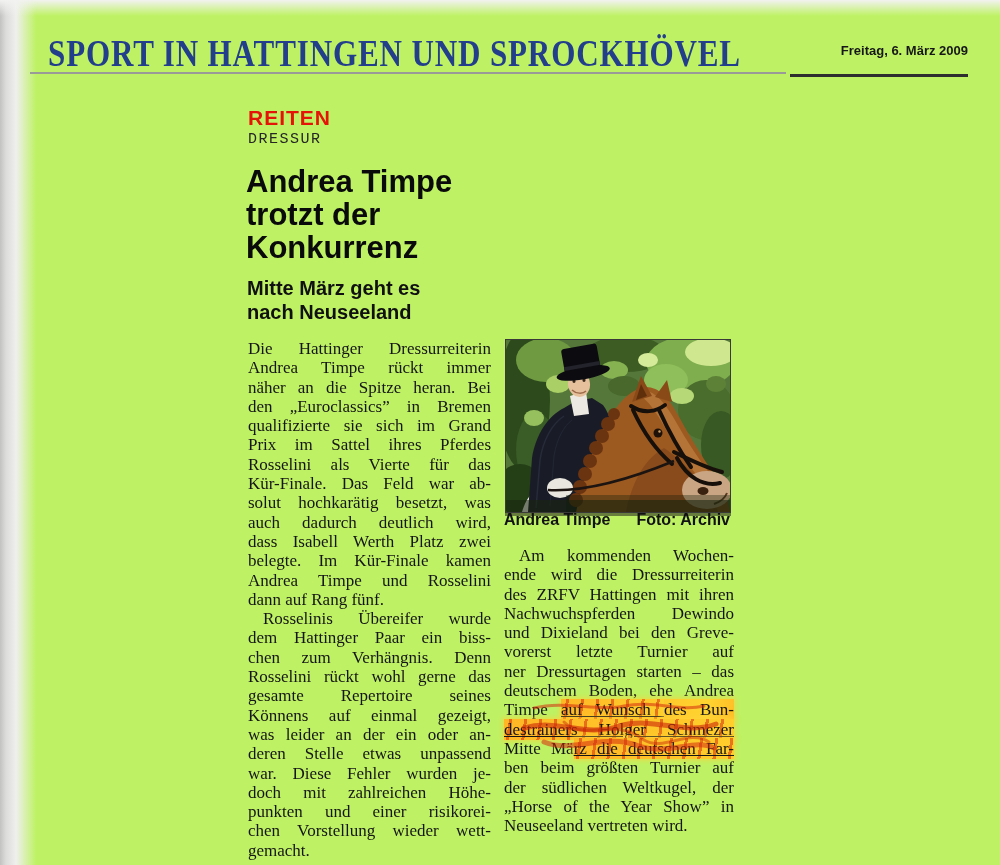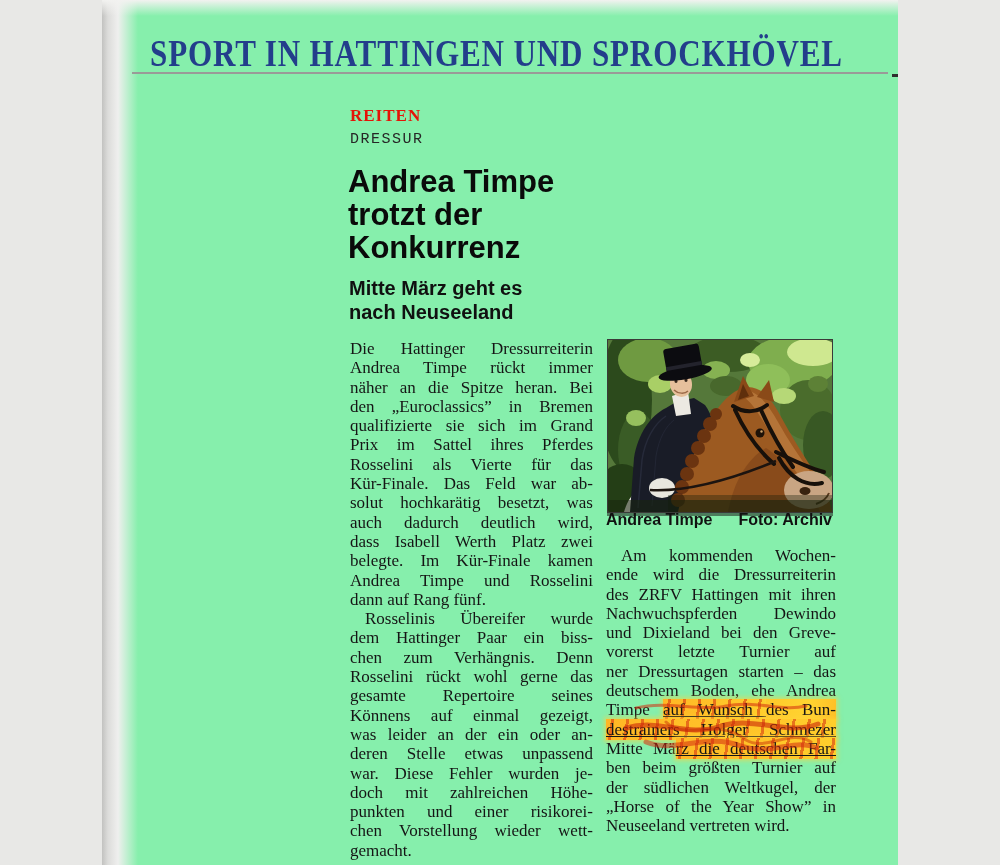--- a/index.html
+++ b/index.html
@@ -5,22 +5,22 @@
   :root{
     --blue:#233e8b;
     --red:#e41408;
     --ink:#151515;
     --hl-yellow:#ffd22e;
     --scribble:#d42b0f;
   }
   html,body{margin:0;padding:0;}
   body{background:#e8e8e6;font-family:"Liberation Serif",serif;}
   #page{
-    position:relative;width:796px;height:865px;margin:0 auto;
-    background:#86efac;overflow:hidden;color:var(--ink);
+    position:relative;width:1000px;height:865px;margin:0 auto;
+    background:#bef264;overflow:hidden;color:var(--ink);
   }
   
   .scan-edge-left{
     position:absolute;left:0;top:0;width:36px;height:865px;
     background:linear-gradient(90deg,#c2c2c0 0,#dcdcda 6px,#efefee 16px,rgba(253,253,252,0) 36px);
   }
   .scan-edge-top{
     position:absolute;left:0;top:0;width:1000px;height:16px;
     background:linear-gradient(180deg,#f2f2f0 0,rgba(253,253,252,0) 16px);
   }
@@ -35,21 +35,21 @@
   .masthead-date{
     position:absolute;left:788px;top:43px;width:180px;text-align:right;
     font-family:"Liberation Sans",sans-serif;font-weight:bold;font-size:13px;color:#161616;
   }
   .rule-main{position:absolute;left:30px;top:72px;width:756px;height:2px;background:#9a9a98;}
   .rule-date{position:absolute;left:790px;top:74px;width:178px;height:3px;background:#2e2e2e;}
 
   
   .kicker{
     position:absolute;left:248px;top:106px;
-    font-family:Liberation Serif, serif;font-weight:bold;font-size:17px;
+    font-family:Liberation Sans, sans-serif;font-weight:bold;font-size:21px;
     letter-spacing:1px;color:var(--red);
   }
   .section-label{
     position:absolute;left:248px;top:131px;
     font-family:Liberation Mono, monospace;font-weight:400;font-size:15px;
     letter-spacing:1.5px;color:#262626;
   }
   .headline{
     position:absolute;left:246px;top:165px;width:250px;
     font-family:"Liberation Sans",sans-serif;font-weight:bold;font-size:31px;

